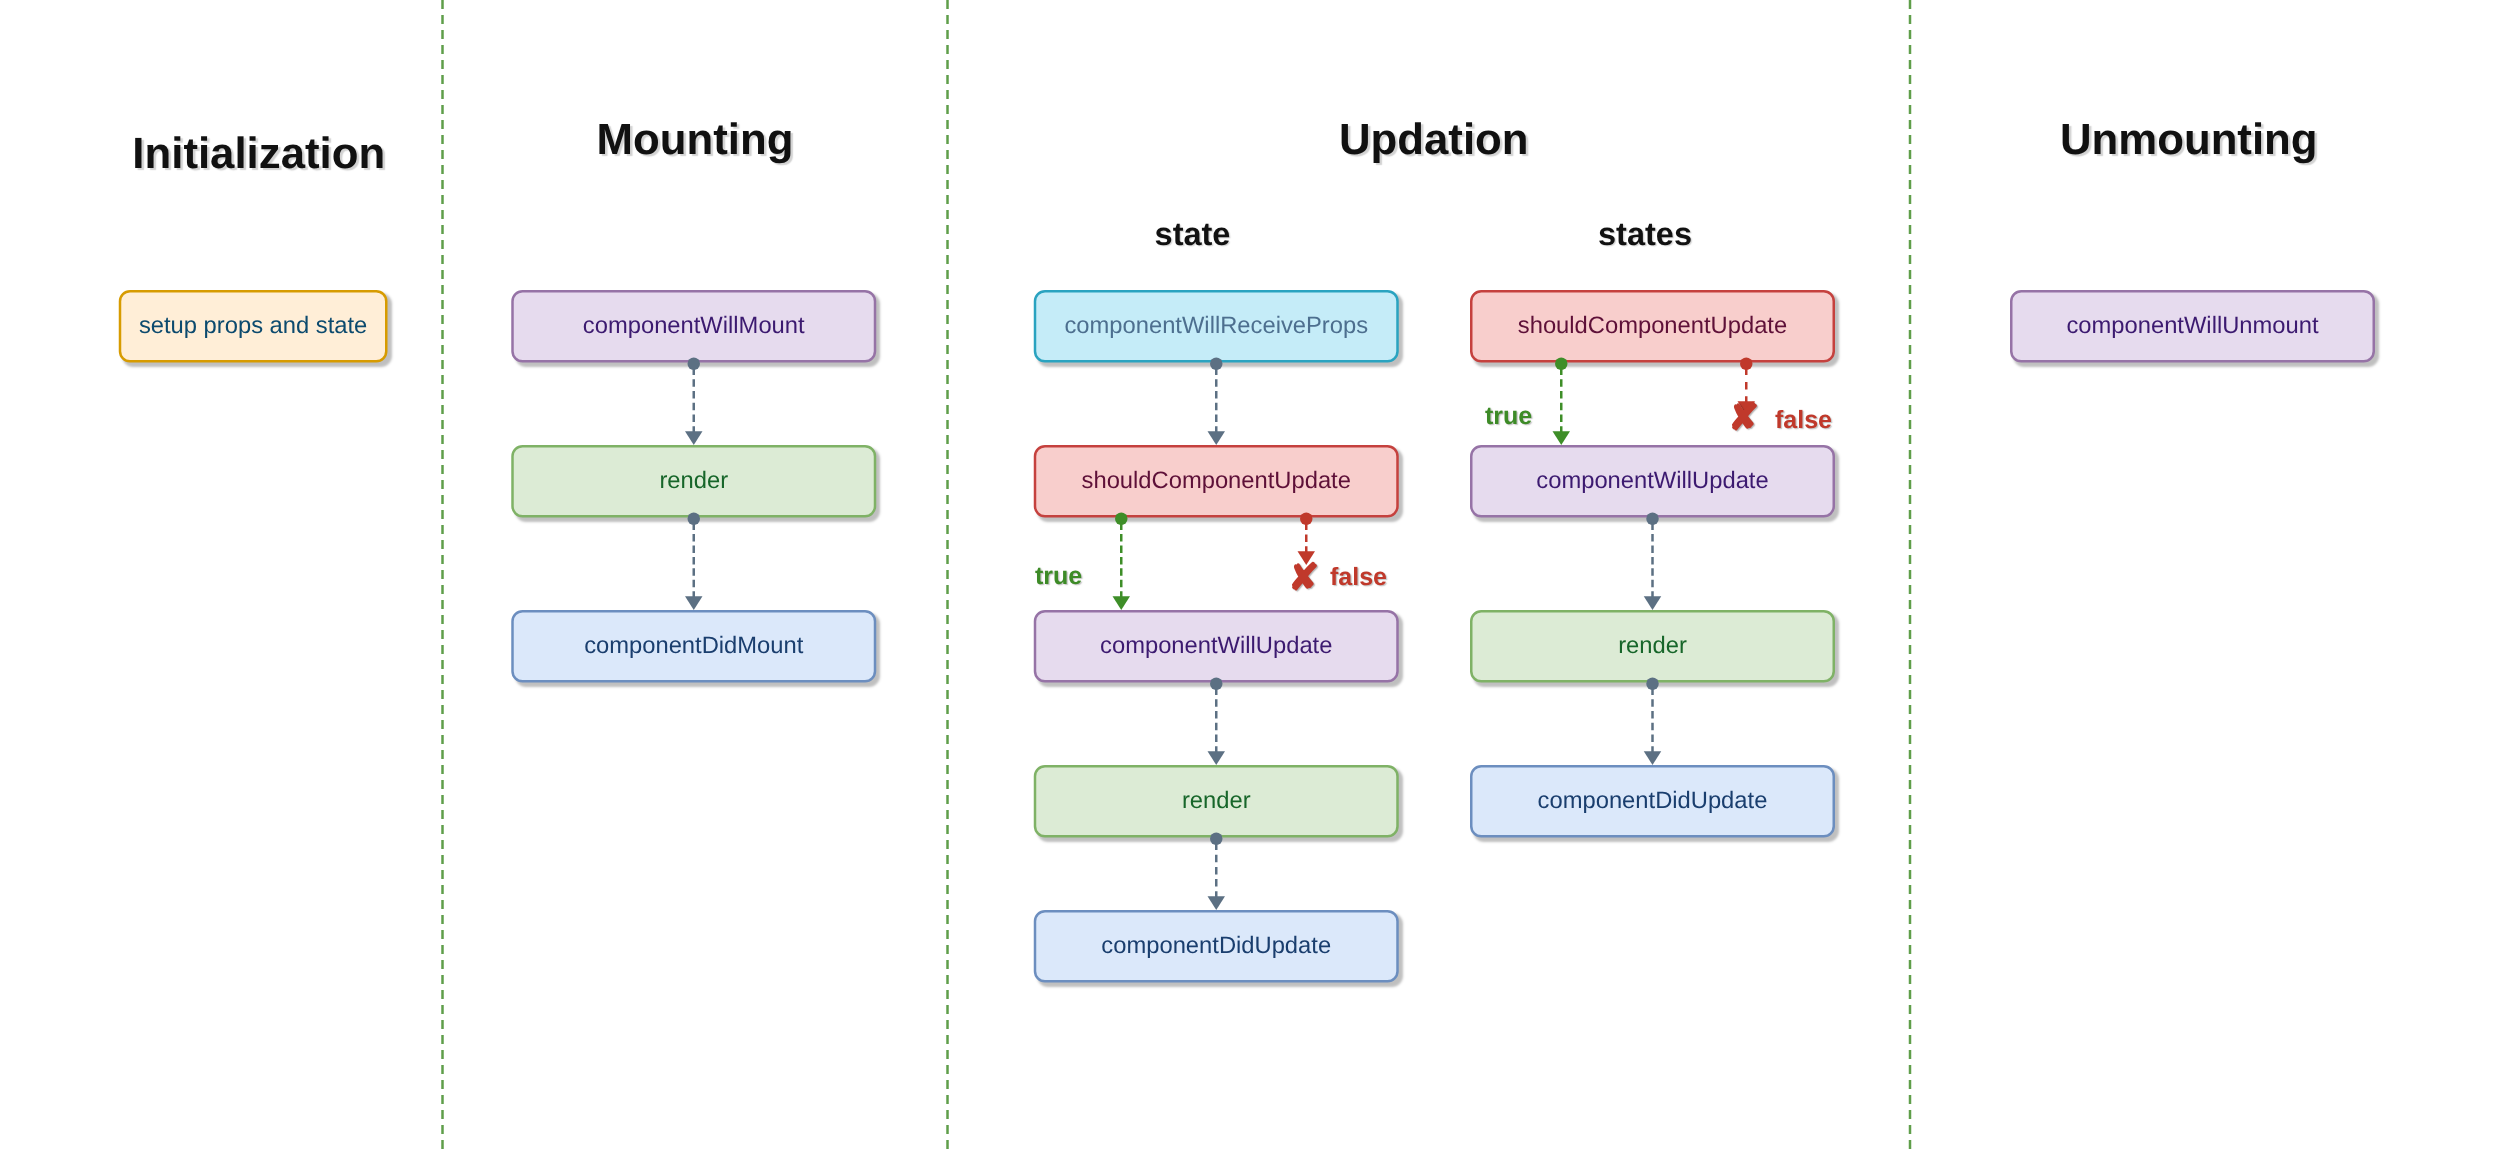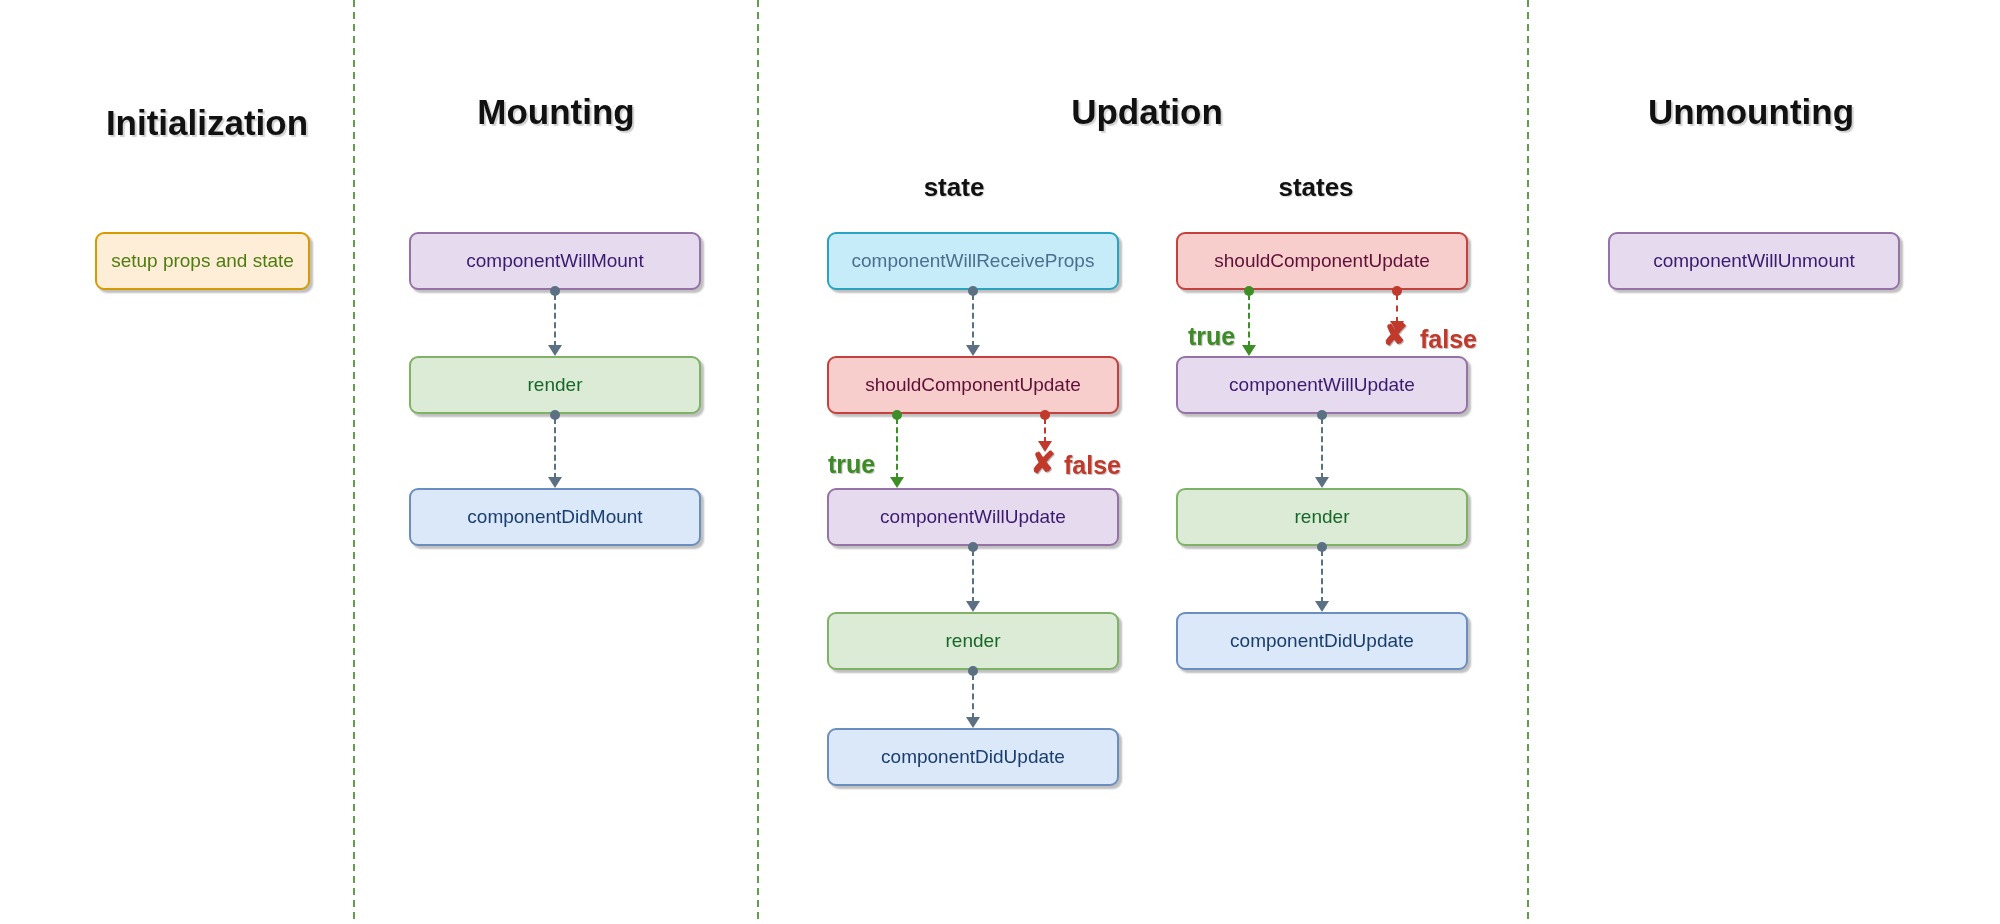--- a/index.html
+++ b/index.html
@@ -21,38 +21,38 @@
     font-size:26px; font-weight:600; color:#111111; white-space:nowrap;
     text-shadow:1px 1px 1px rgba(0,0,0,0.18);
   }
   .node {
     position:absolute; box-sizing:border-box; height:58px; width:292px;
     border:2px solid; border-radius:9px;
     display:flex; align-items:center; justify-content:center;
     font-size:19px; white-space:nowrap;
     box-shadow:3px 3px 2px rgba(0,0,0,0.25);
   }
-  .node.orange { background:#ffeed7; border-color:#d79b00; color:#4d7c0f; }
+  .node.orange { background:#ffeed7; border-color:#d79b00; color:#0c4a6e; }
   .node.purple { background:#e6dbee; border-color:#9673a6; color:#3c1a70;text-align:right; }
   .node.green  { background:#dcebd5; border-color:#7fb266; color:#17662a; }
   .node.blue   { background:#dbe8fa; border-color:#6c8ebf; color:#1a3e6e; }
   .node.cyan   { background:#c5ecf8; border-color:#2aa3c0; color:#4d6f8f; }
   .node.red    { background:#f8cecc; border-color:#c5413e; color:#5e1038; }
 
   .conn { position:absolute; width:0; }
   .conn .line { position:absolute; left:-1px; top:4px; bottom:9px; width:0; border-left:2px dashed; }
   .conn .dot  { position:absolute; left:-5px; top:-4px; width:10px; height:10px; border-radius:50%; }
   .conn .head { position:absolute; left:-7px; bottom:0; width:0; height:0;
                 border-left:7px solid transparent; border-right:7px solid transparent; border-top:11px solid; }
   .conn.gray  .line { border-left-color:#5c7083; } .conn.gray  .dot { background:#5c7083; } .conn.gray  .head { border-top-color:#5c7083; }
   .conn.greenb .line{ border-left-color:#3e8e28; } .conn.greenb .dot{ background:#3e8e28; } .conn.greenb .head{ border-top-color:#3e8e28; }
   .conn.redb  .line { border-left-color:#c0392b; } .conn.redb  .dot { background:#c0392b; } .conn.redb  .head { border-top-color:#c0392b; }
 
   .edge-label {
-    position:absolute; font-size:25px; font-weight:600; white-space:nowrap;
+    position:absolute; font-size:20px; font-weight:600; white-space:nowrap;
     text-shadow:1px 1px 1px rgba(0,0,0,0.25);
   }
   .edge-label.true  { color:#3d8b27; }
   .edge-label.false { color:#c0392b; }
   .cross {
     position:absolute; transform:translateX(-50%);
     font-size:30px; font-weight:bold; color:#c0392b; line-height:1;
     text-shadow:1px 1px 1px rgba(0,0,0,0.3);
   }
 </style>

